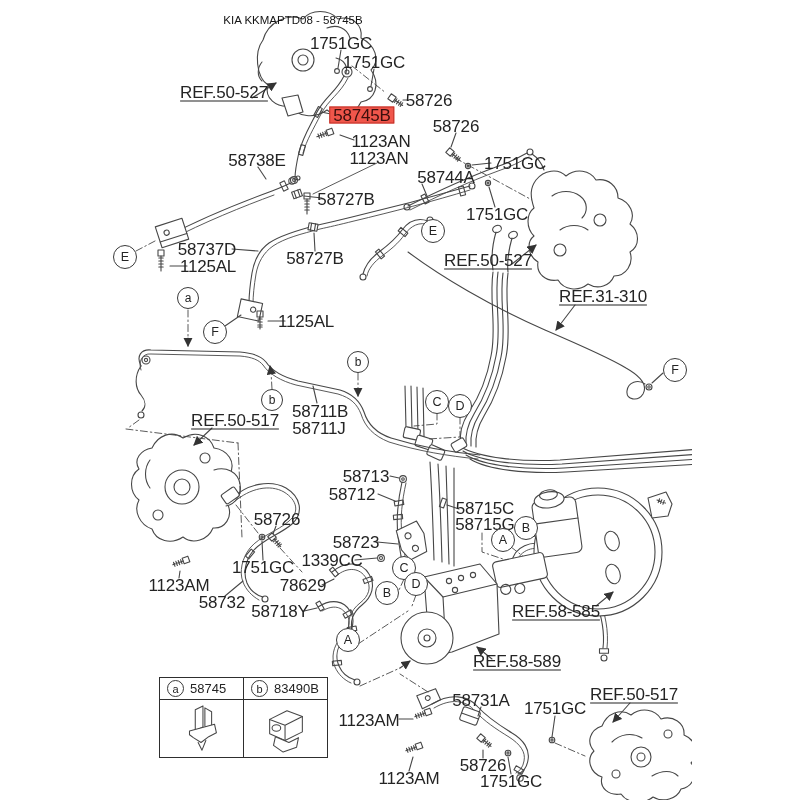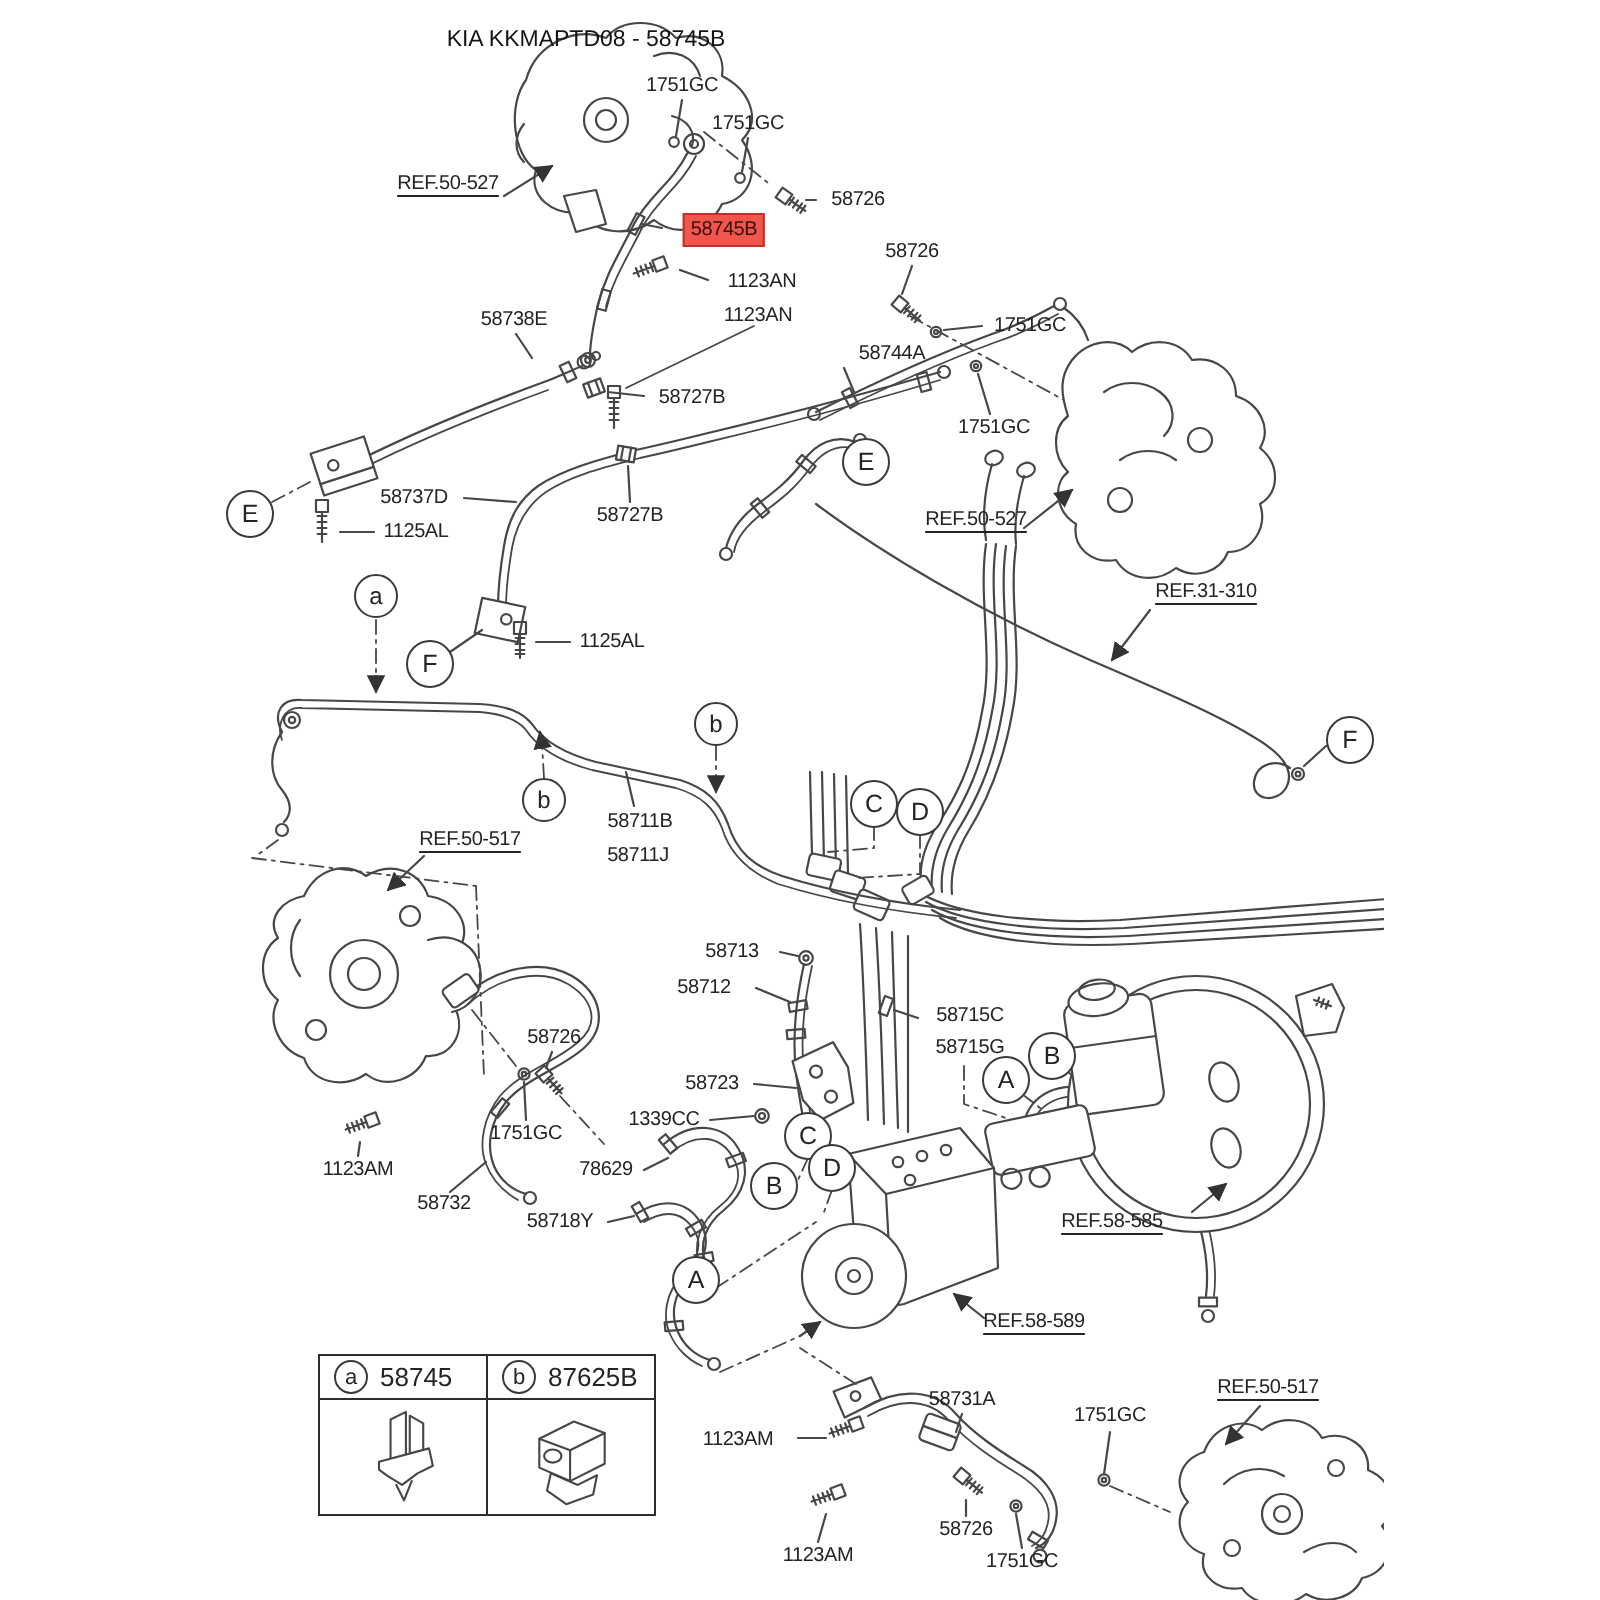--- a/index.html
+++ b/index.html
@@ -2,21 +2,21 @@
 <html><head>
 <meta charset="utf-8">
 <style>
   html,body{margin:0;padding:0;background:#fff}
   .stage{position:relative;width:692px;height:800px;background:#fff;overflow:hidden;
          font-family:"Liberation Sans",sans-serif}
   svg.art{position:absolute;left:0;top:0}
   svg.art *{vector-effect:non-scaling-stroke}
   .title{position:absolute;left:293px;top:20px;transform:translate(-50%,-50%);
          font-size:11.5px;color:#141414;white-space:nowrap}
-  .plabel{position:absolute;transform:translate(-50%,-50%);font-size:10px;color:#242424;
+  .plabel{position:absolute;transform:translate(-50%,-50%);font-size:17px;color:#242424;
           white-space:nowrap;letter-spacing:-0.2px;line-height:15px}
   .plabel.und{text-decoration:underline;text-underline-offset:3px}
   .plabel.hl{background:#f0564b;border:1.5px solid #c03028;color:#3c0f0c;padding:0 3px}
   .callout{position:absolute;transform:translate(-50%,-50%);width:22px;height:22px;
            border:1.3px solid #3a3a3a;border-radius:50%;background:#fff;
            display:flex;align-items:center;justify-content:center;
            font-size:12.5px;color:#242424}
   .callout.lc{width:20px;height:20px;font-size:12px}
   .legend{position:absolute;left:159px;top:677px;width:167px;border:1.5px solid #2e2e2e;background:#fff}
   .lg-row{display:flex}
@@ -484,21 +484,21 @@
     </div>
 
   <div class="legend">
     <div class="lg-row lg-head">
       <div class="lg-cell">
         <span class="lg-circ">a</span>
         <span>58745</span>
       </div>
       <div class="lg-cell">
         <span class="lg-circ">b</span>
-        <span>87625B</span>
+        <span>83490B</span>
       </div>
     </div>
     <div class="lg-row lg-body">
       <div class="lg-cell">
         <svg width="46" height="50" viewBox="0 0 46 52" stroke="#474747" fill="none" stroke-width="1.1" stroke-linejoin="round" stroke-linecap="round">
           <path fill="#fff" d="M16,6 L24,2 L24,24 L16,28 Z"></path>
           <path fill="#fff" d="M26,4 L33,8 L33,26 L26,23 Z"></path>
           <path fill="#fff" d="M10,28 L36,21 L38,30 L30,34 L22,40 L14,35 L10,32 Z"></path>
           <path d="M19,40 L23,48 L27,38"></path>
         </svg>

